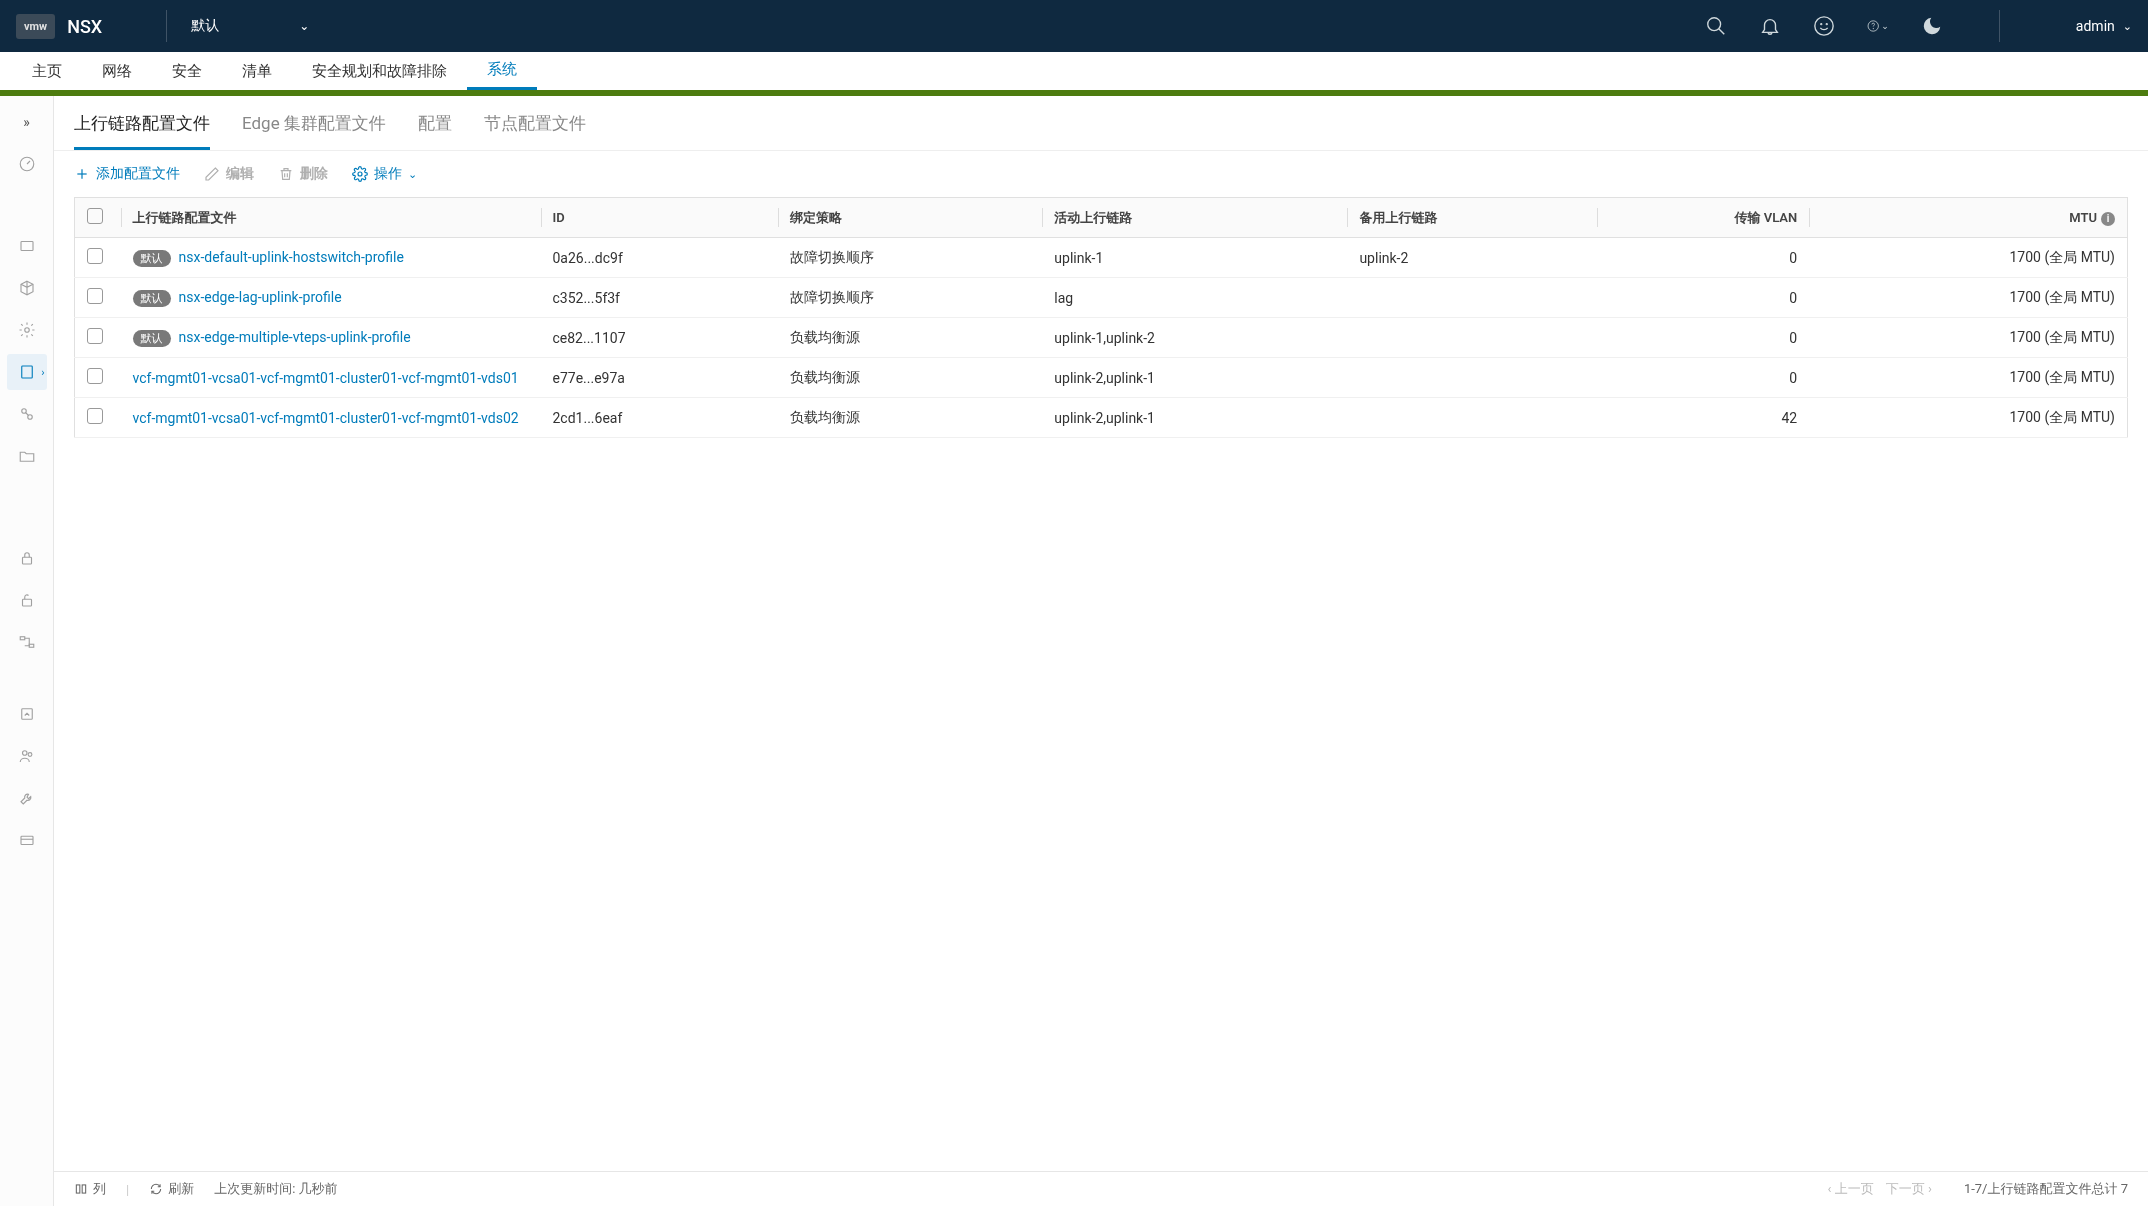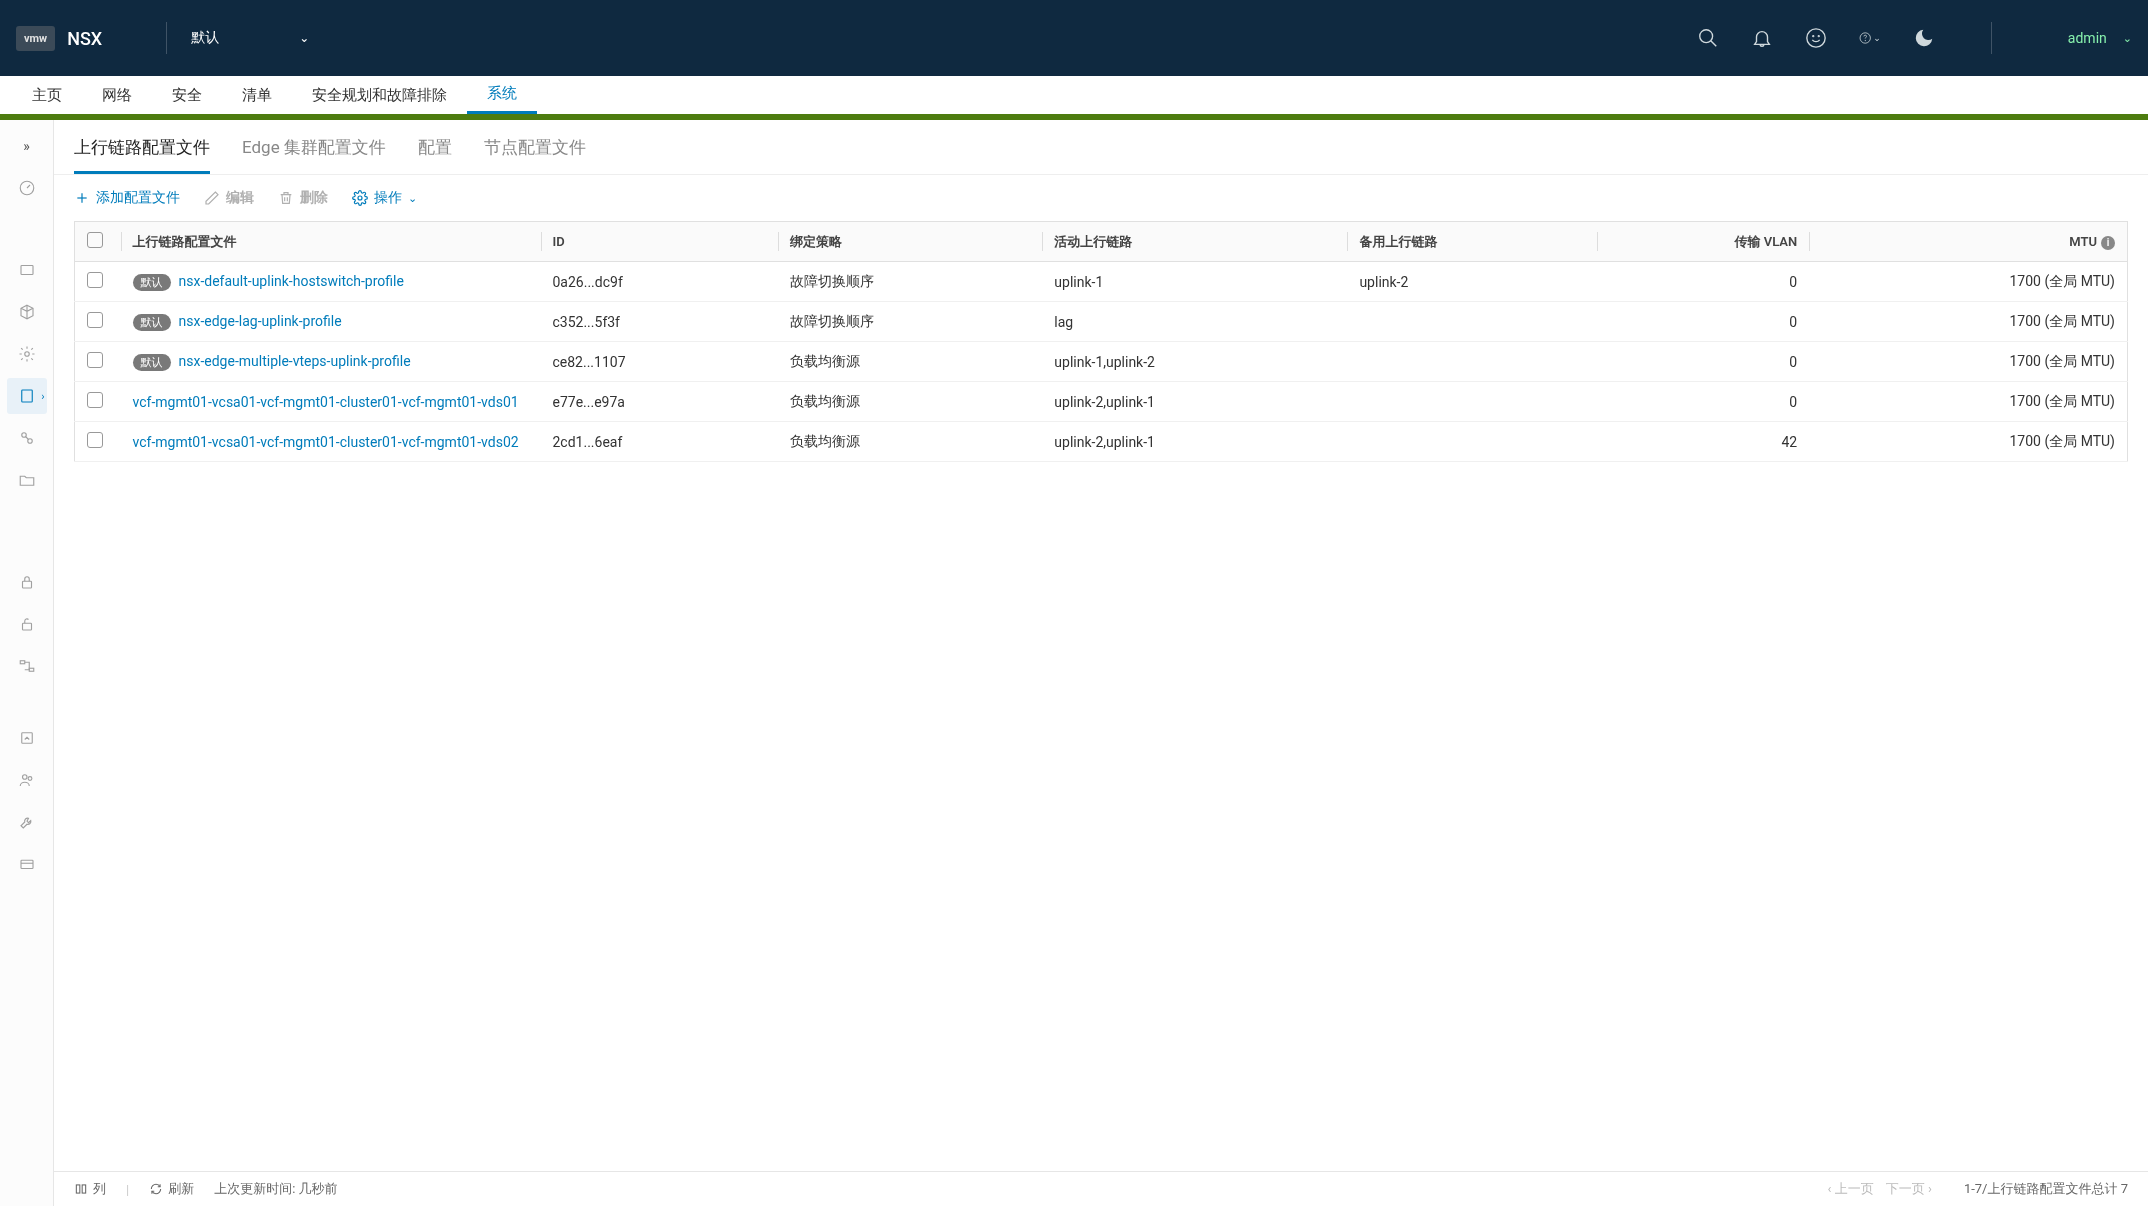--- a/index.html
+++ b/index.html
@@ -1,30 +1,30 @@
 <!DOCTYPE html>
 <html><head>
 <meta charset="utf-8">
 <style>
 * { margin: 0; padding: 0; box-sizing: border-box; }
 body { font-family: -apple-system, BlinkMacSystemFont, "Segoe UI", Roboto, sans-serif; font-size: 14px; color: #333; background: #fff; height: 100vh; overflow: hidden; }
 .app { display: flex; flex-direction: column; height: 100vh; }
 
 
-.header { background: #0f2940; color: #fff; height: 76px; display: flex; align-items: center; padding: 0 16px; }
+.header { background: #0f2940; color: #fff; height: 52px; display: flex; align-items: center; padding: 0 16px; }
 .logo-box { background: #3b4a58; padding: 6px 8px; border-radius: 3px; font-size: 11px; font-weight: bold; margin-right: 12px; color:#e0e0e0; }
 .product { font-size: 18px; font-weight: 500; margin-right: 40px; }
 .divider-v { width: 1px; height: 32px; background: rgba(255,255,255,0.2); margin: 0 24px; }
 .tenant-select { display: flex; align-items: center; color: #fff; cursor: pointer; gap: 80px; }
 .tenant-select .chev { font-size: 12px; }
 .header-spacer { flex: 1; }
 .header-icons { display: flex; align-items: center; gap: 32px; }
 .header-icon { width: 22px; height: 22px; display:flex; align-items:center; justify-content:center; cursor:pointer; color:#cfd8dc; }
 .header-icon svg { width: 22px; height: 22px; stroke: #cfd8dc; fill: none; stroke-width: 1.5; }
-.user-block { display:flex; align-items:center; gap:16px; cursor:pointer; margin-left: 20px; color:#86efac; }
+.user-block { display:flex; align-items:center; gap:8px; cursor:pointer; margin-left: 20px; color:#ffffff; }
 .user-block .chev { font-size: 11px; }
 
 
 .navbar { background:#fff; border-bottom:6px solid #4d7c0f; height:44px; display:flex; align-items:stretch; padding:0 12px; }
 .nav-item { padding: 0 20px; display:flex; align-items:center; color:#333; cursor:pointer; font-size:15px; }
 .nav-item.active { color:#007cbb; border-bottom:3px solid #007cbb; font-weight:500; }
 
 
 .body { flex:1; display:flex; overflow:hidden; }
 .sidebar { width:54px; background:#fcfcfc; border-right:1px solid #e6e6e6; display:flex; flex-direction:column; align-items:center; padding-top:8px; }

